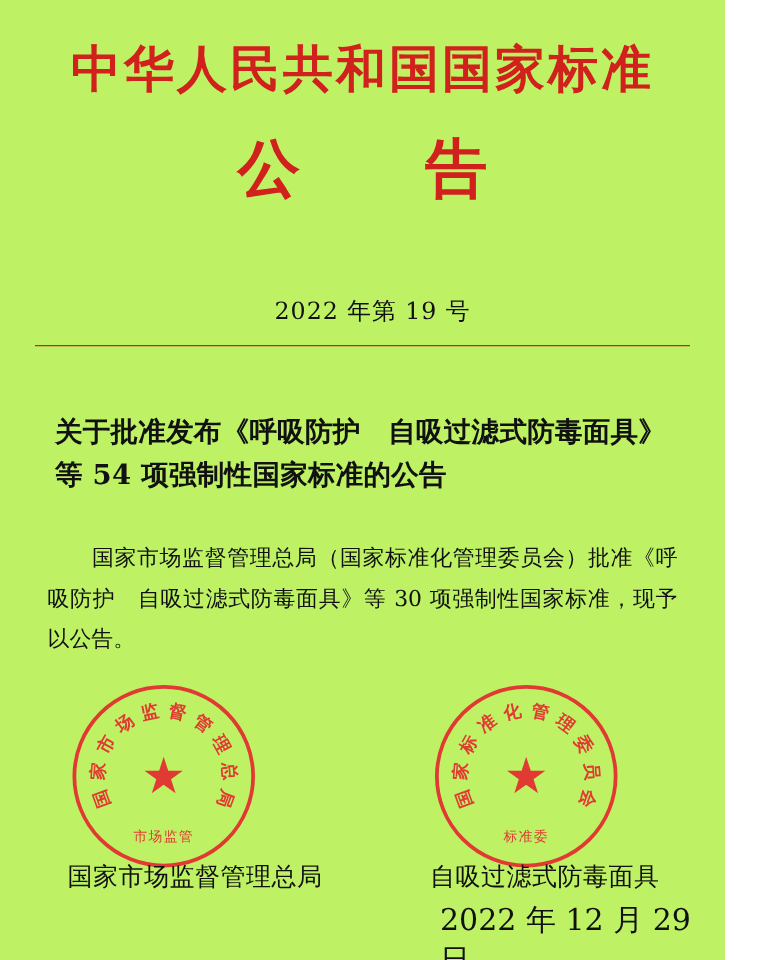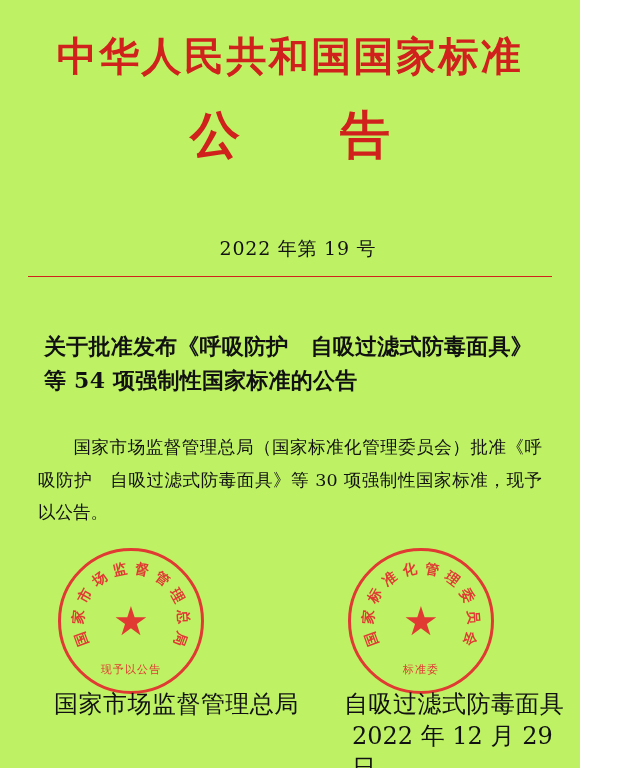--- a/index.html
+++ b/index.html
@@ -120,21 +120,21 @@
     letter-spacing: 0.1em;
     white-space: nowrap;
   }
   .signatures {
     position: relative;
     margin-top: -22px;
     height: 90px;
   }
   .sig {
     position: absolute;
-    font-size: 24px;
+    font-size: 20px;
     letter-spacing: 0.02em;
     color: #111;
     font-family: Liberation Mono, monospace;
   }
   .sig-left { left: 54px; top: 0; }
   .sig-right { left: 344px; top: 0; }
   .sig-date { left: 352px; top: 32px; position: absolute; font-size: 24px; }
 </style>
 </head>
 <body>
@@ -163,21 +163,21 @@
           <span style="transform: translate(-45.529px, -25.1219px) rotate(298.889deg) translate(-50%, -50%);">市</span>
           <span style="transform: translate(-31.0522px, -41.7104px) rotate(323.333deg) translate(-50%, -50%);">场</span>
           <span style="transform: translate(-11.0086px, -50.8214px) rotate(347.778deg) translate(-50%, -50%);">监</span>
           <span style="transform: translate(11.0086px, -50.8214px) rotate(372.222deg) translate(-50%, -50%);">督</span>
           <span style="transform: translate(31.0522px, -41.7104px) rotate(396.667deg) translate(-50%, -50%);">管</span>
           <span style="transform: translate(45.529px, -25.1219px) rotate(421.111deg) translate(-50%, -50%);">理</span>
           <span style="transform: translate(51.8436px, -4.02961px) rotate(445.556deg) translate(-50%, -50%);">总</span>
           <span style="transform: translate(48.864px, 17.785px) rotate(470deg) translate(-50%, -50%);">局</span>
         </div>
       <div class="seal-star">★</div>
-      <div class="seal-bottom">现予以公告</div>
+      <div class="seal-bottom">市场监管</div>
     </div>
 
     <div class="seal right">
       <div class="seal-ring-text" id="ring-right">
           <span style="transform: translate(-48.864px, 17.785px) rotate(250deg) translate(-50%, -50%);">国</span>
           <span style="transform: translate(-51.8436px, -4.02961px) rotate(274.444deg) translate(-50%, -50%);">家</span>
           <span style="transform: translate(-45.529px, -25.1219px) rotate(298.889deg) translate(-50%, -50%);">标</span>
           <span style="transform: translate(-31.0522px, -41.7104px) rotate(323.333deg) translate(-50%, -50%);">准</span>
           <span style="transform: translate(-11.0086px, -50.8214px) rotate(347.778deg) translate(-50%, -50%);">化</span>
           <span style="transform: translate(11.0086px, -50.8214px) rotate(372.222deg) translate(-50%, -50%);">管</span>

